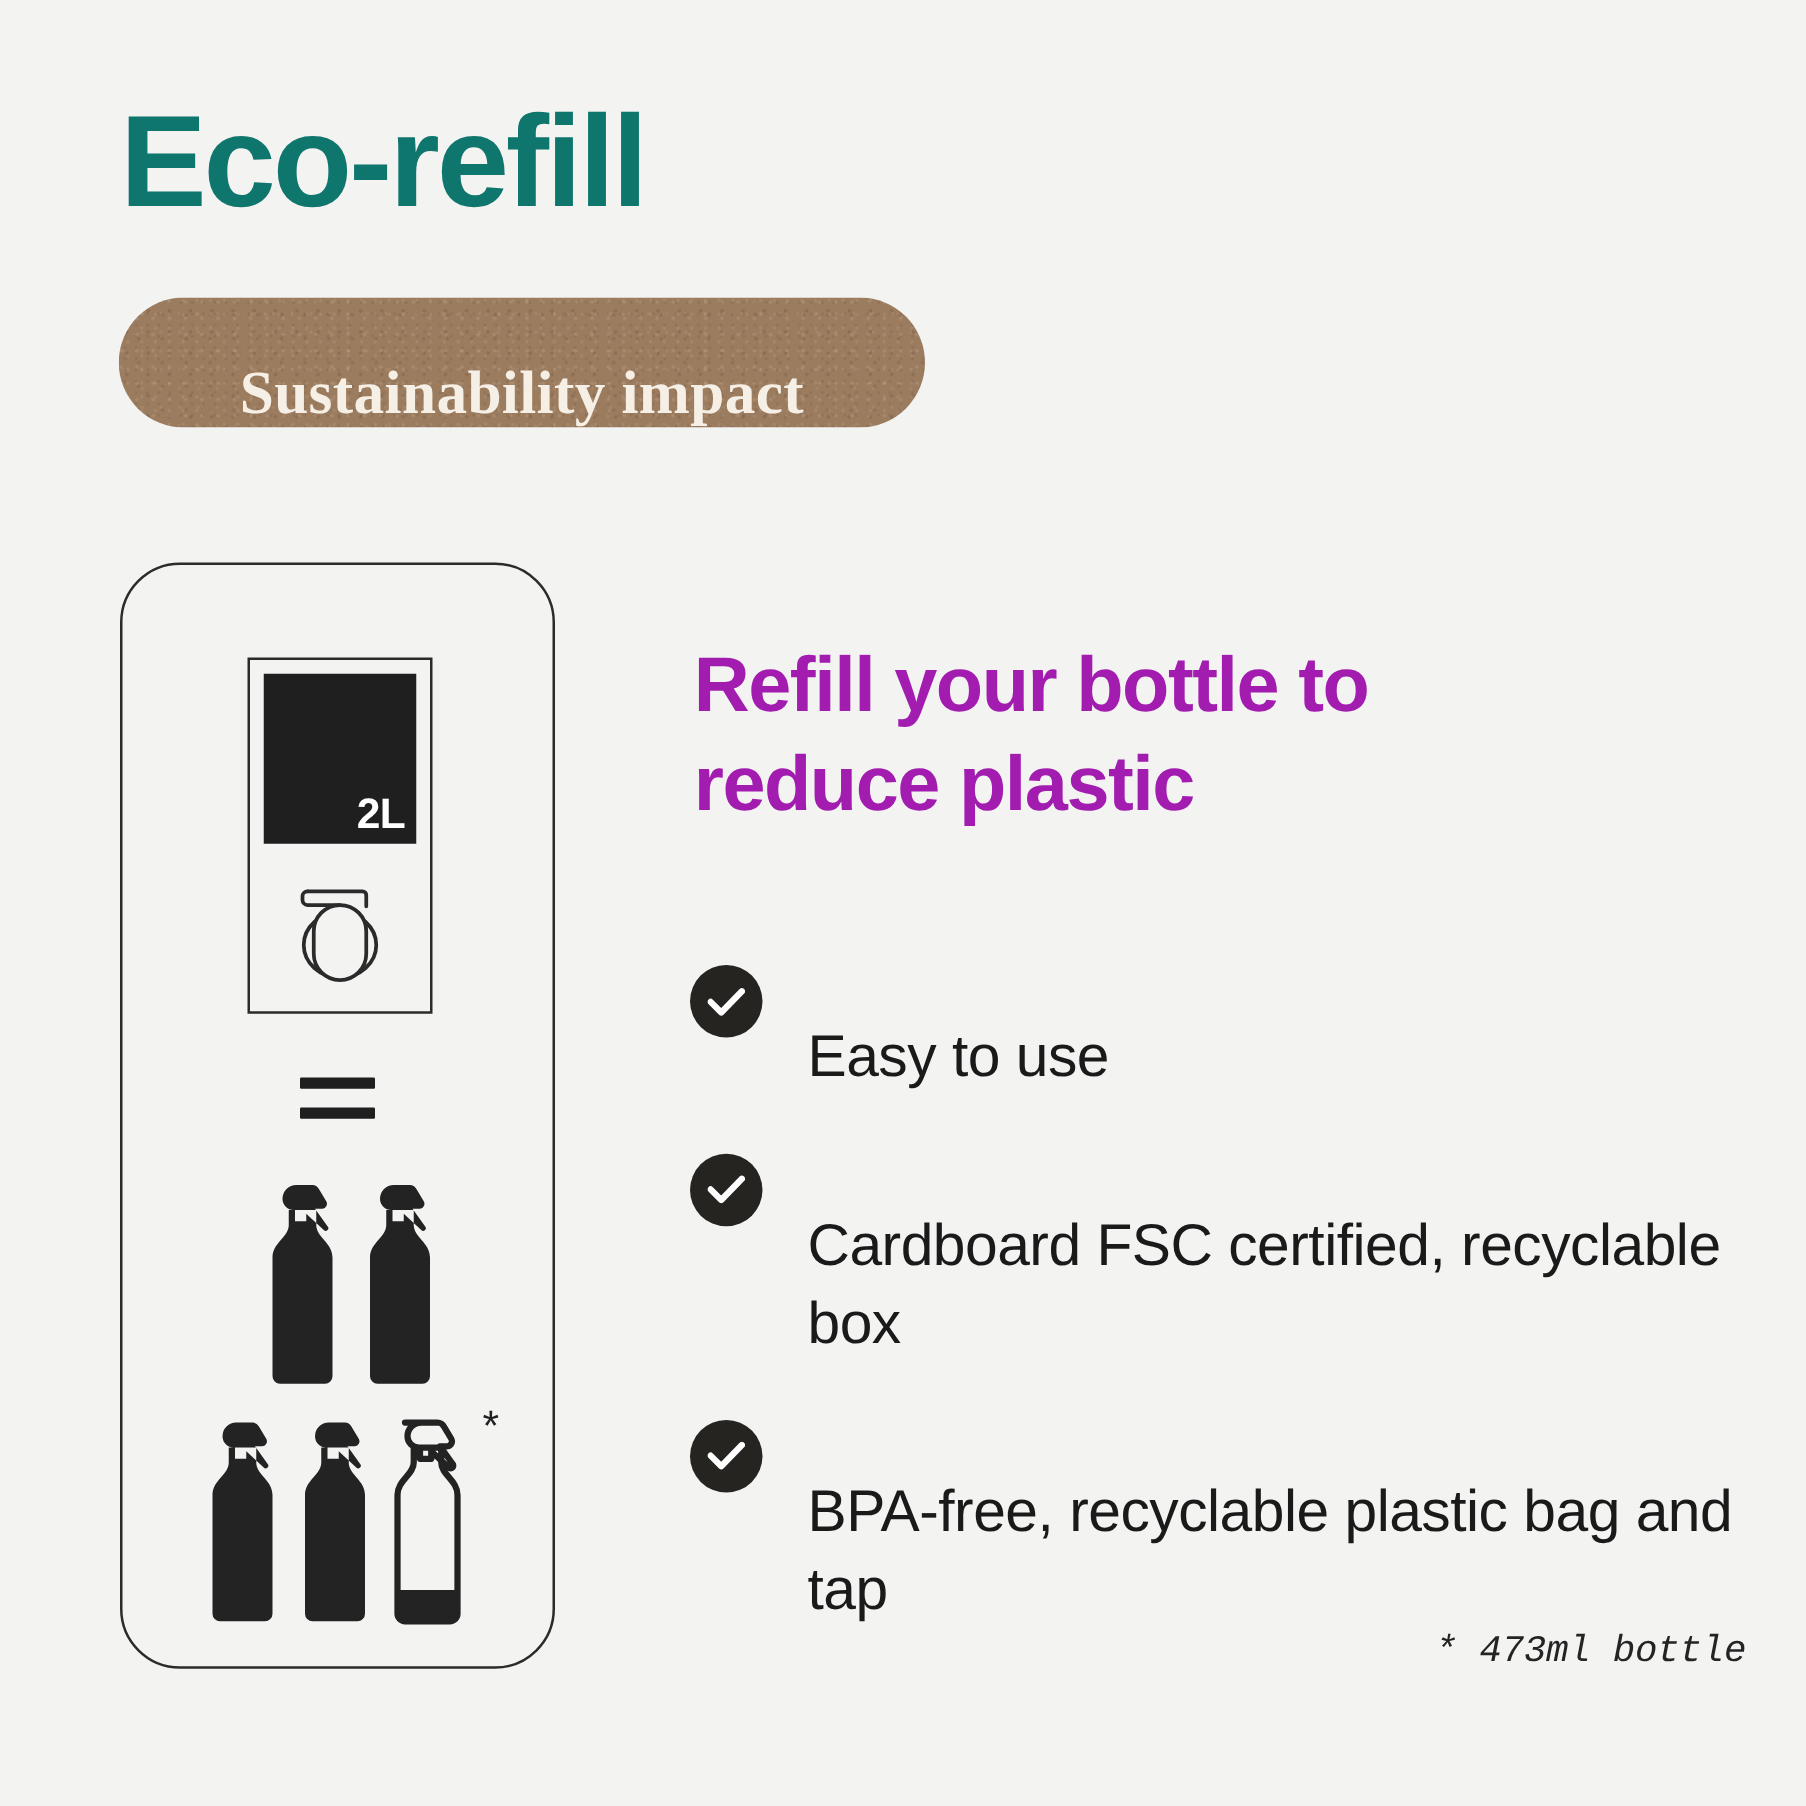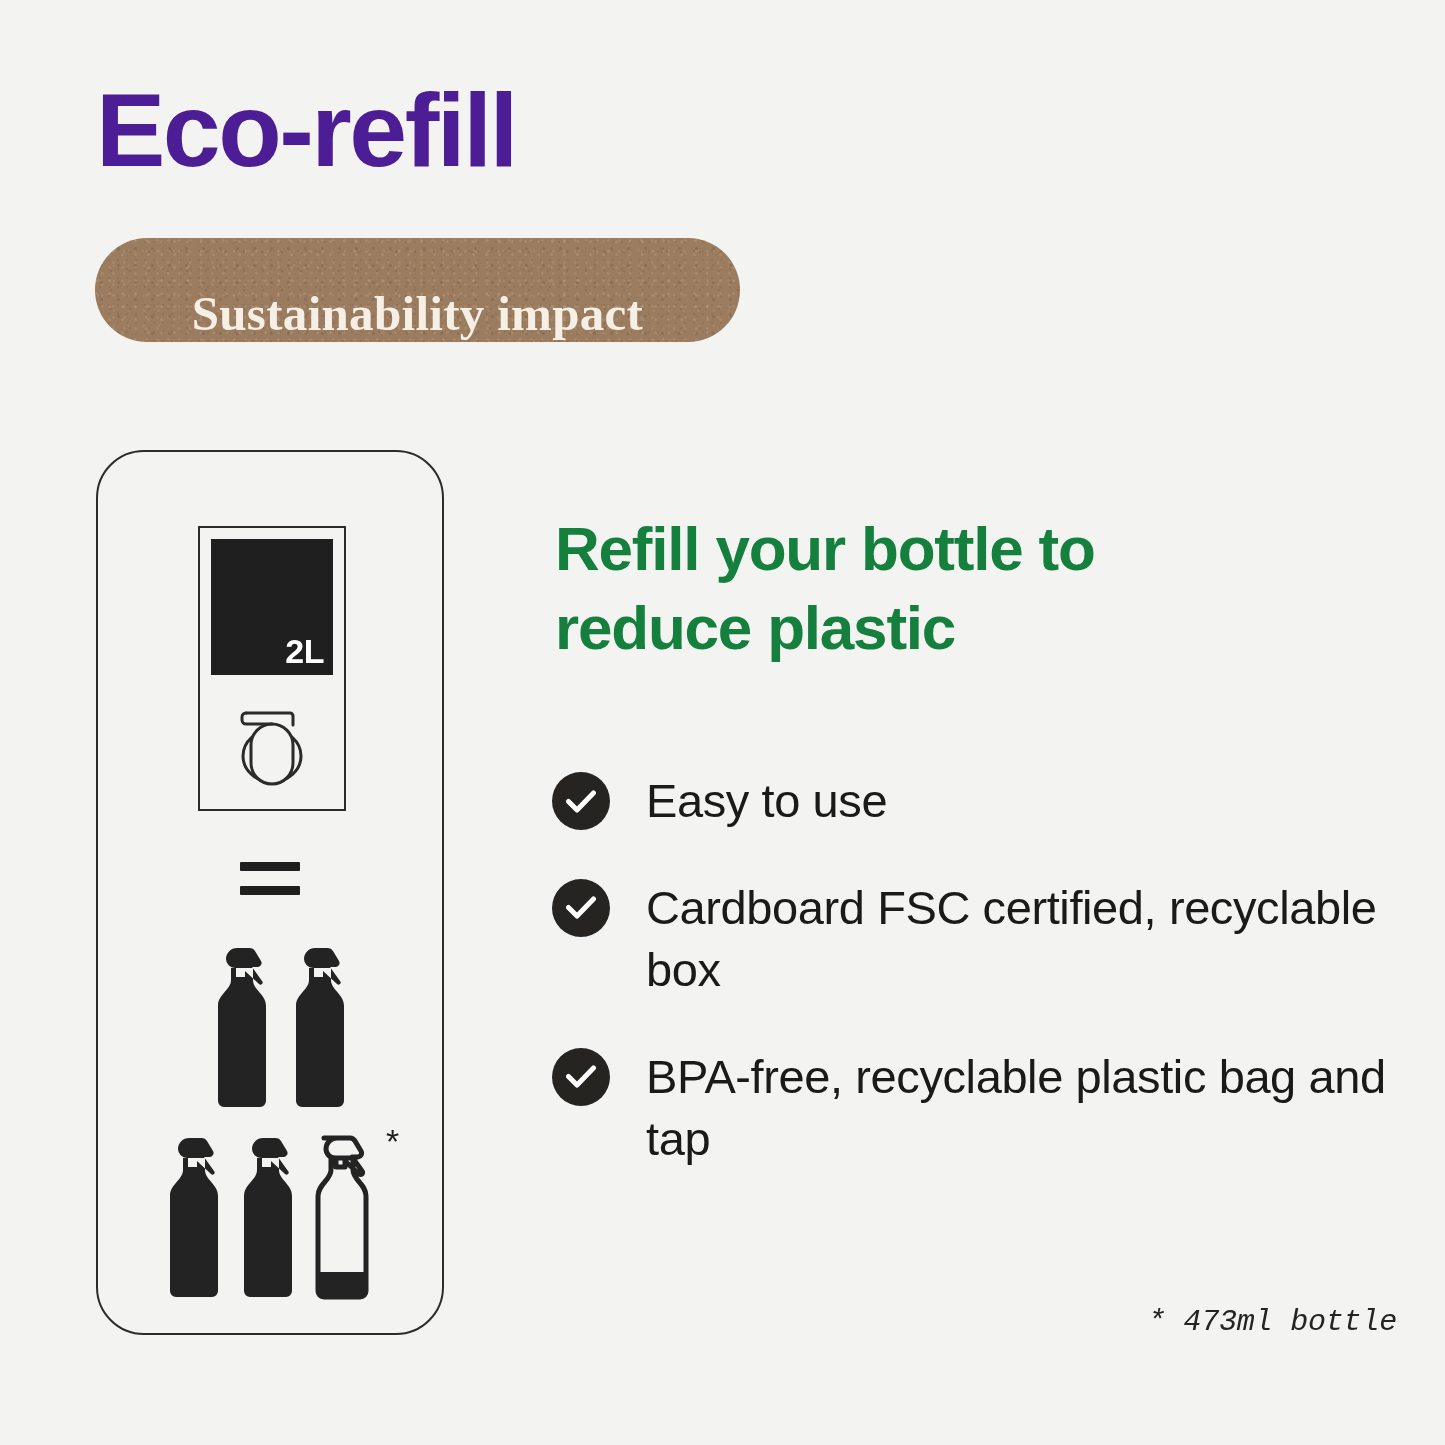--- a/index.html
+++ b/index.html
@@ -23,21 +23,21 @@
 
   
   .page-title {
     position: absolute;
     left: 96px;
     top: 78px;
     font-size: 104px;
     line-height: 1.0;
     font-weight: 700;
     letter-spacing: -2.5px;
-    color: #4c1d95;
+    color: #0f766e;
     white-space: nowrap;
     font-family: "Liberation Sans", sans-serif;
   }
 
   
   .badge-pill {
     position: absolute;
     left: 95px;
     top: 238px;
     width: 645px;
@@ -166,21 +166,21 @@
   
   .content-heading {
     position: absolute;
     left: 555px;
     top: 510px;
     width: 720px;
     font-size: 62px;
     line-height: 1.27;
     font-weight: 700;
     letter-spacing: -1.2px;
-    color: #15803d;
+    color: #a21caf;
     font-family: "Liberation Sans", sans-serif;
   }
 
   .feature-list {
     position: absolute;
     left: 552px;
     top: 770px;
     width: 840px;
   }
   .feature-item {
@@ -200,20 +200,21 @@
     margin-top: 2px;
   }
   .feature-text {
     margin-left: 36px;
     font-size: 47px;
     line-height: 1.33;
     color: #1a1a1a;
     letter-spacing: -0.4px;
     font-family: "Liberation Sans", sans-serif;
     max-width: 740px;
+    margin-top: 44px;
   }
 
   .footnote {
     position: absolute;
     right: 48px;
     top: 1305px;
     font-size: 30px;
     font-style: italic;
     color: #242424;
     font-family: Liberation Mono, monospace;

